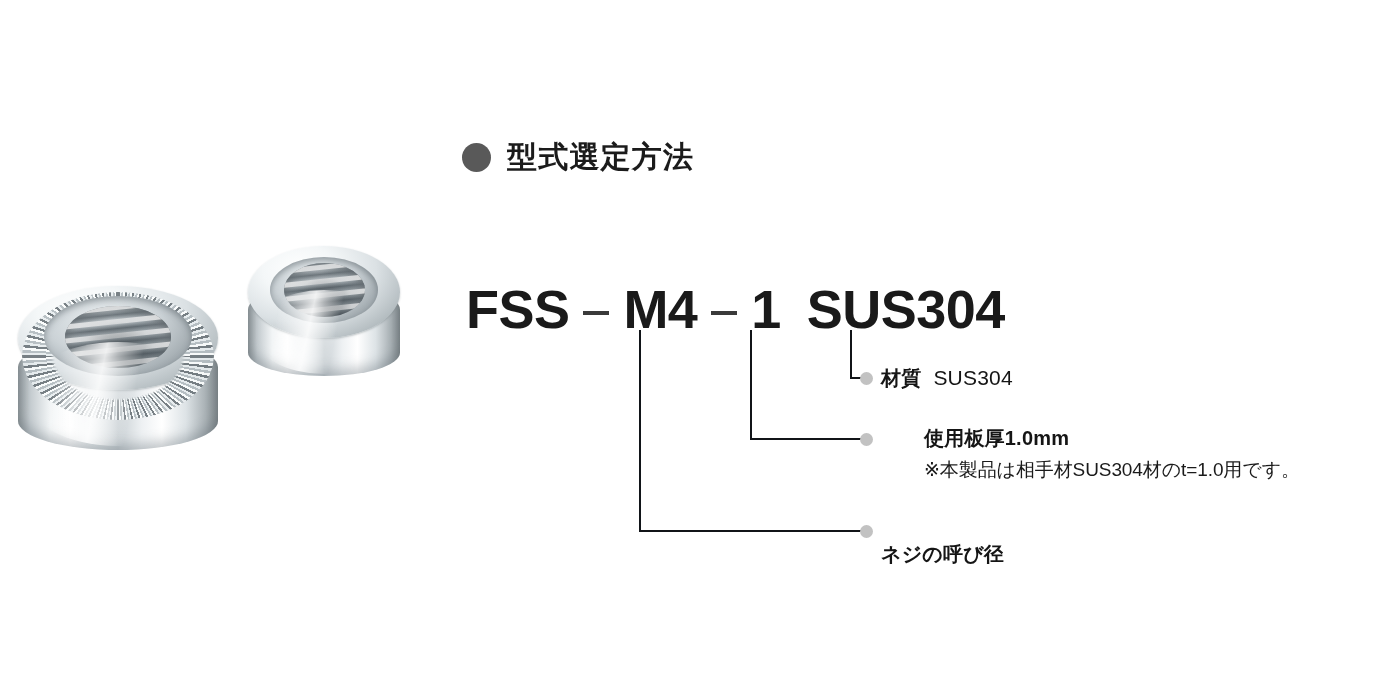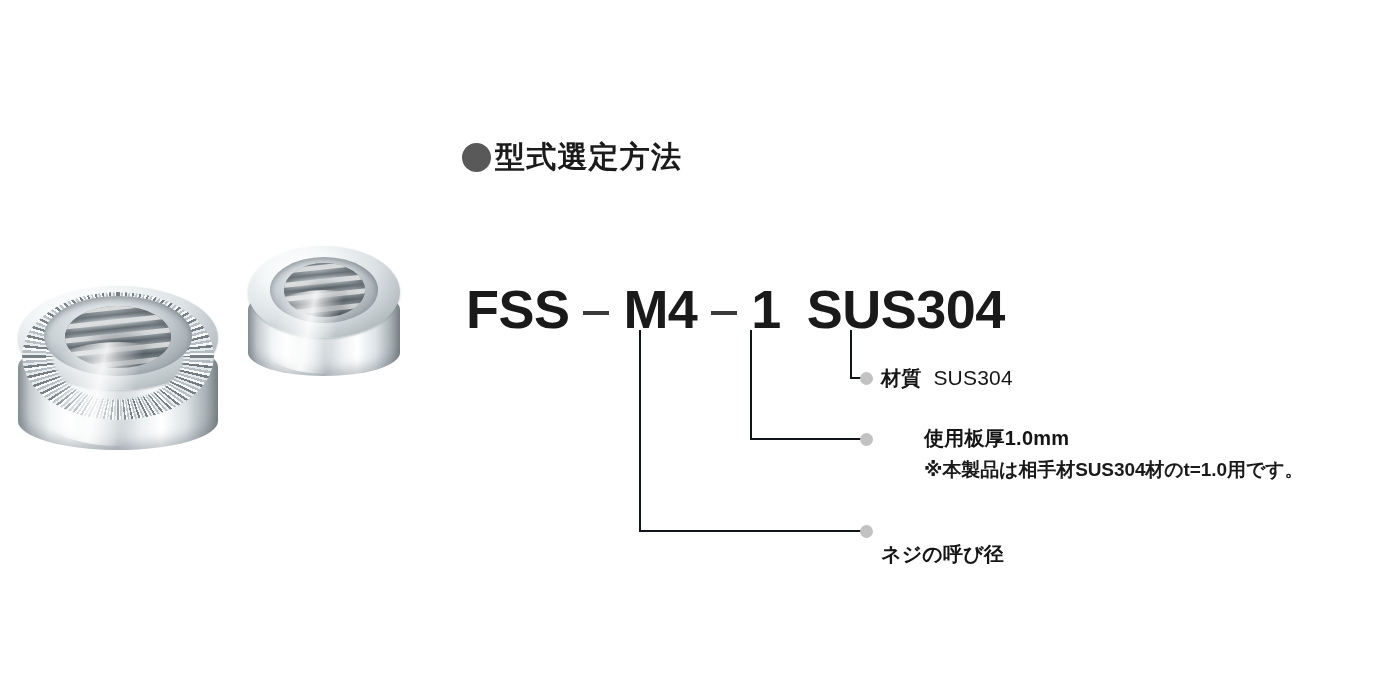--- a/index.html
+++ b/index.html
@@ -113,21 +113,21 @@
     pointer-events: none;
   }
 
   
   #heading {
     position: absolute;
     left: 462px;
     top: 142px;
     display: flex;
     align-items: center;
-    gap: 4px;
+    gap: 16px;
   }
   #heading .bullet {
     width: 29px;
     height: 29px;
     border-radius: 50%;
     background: #595959;
     flex: none;
   }
   #heading .htext {
     font-size: 30px;
@@ -196,21 +196,21 @@
     font-size: 21px;
     font-weight: 400;
     color: #151515;
     margin-left: 12px;
     letter-spacing: .01em;
   }
   .callout .note {
     display: block;
     margin-top: 9px;
     font-size: 19px;
-    font-weight: 700;
+    font-weight: 400;
     color: #1a1a1a;
     letter-spacing: -.005em;
   }
 </style>
 </head>
 <body>
 
 <div id="page">
 
   <div id="photo-panel">

